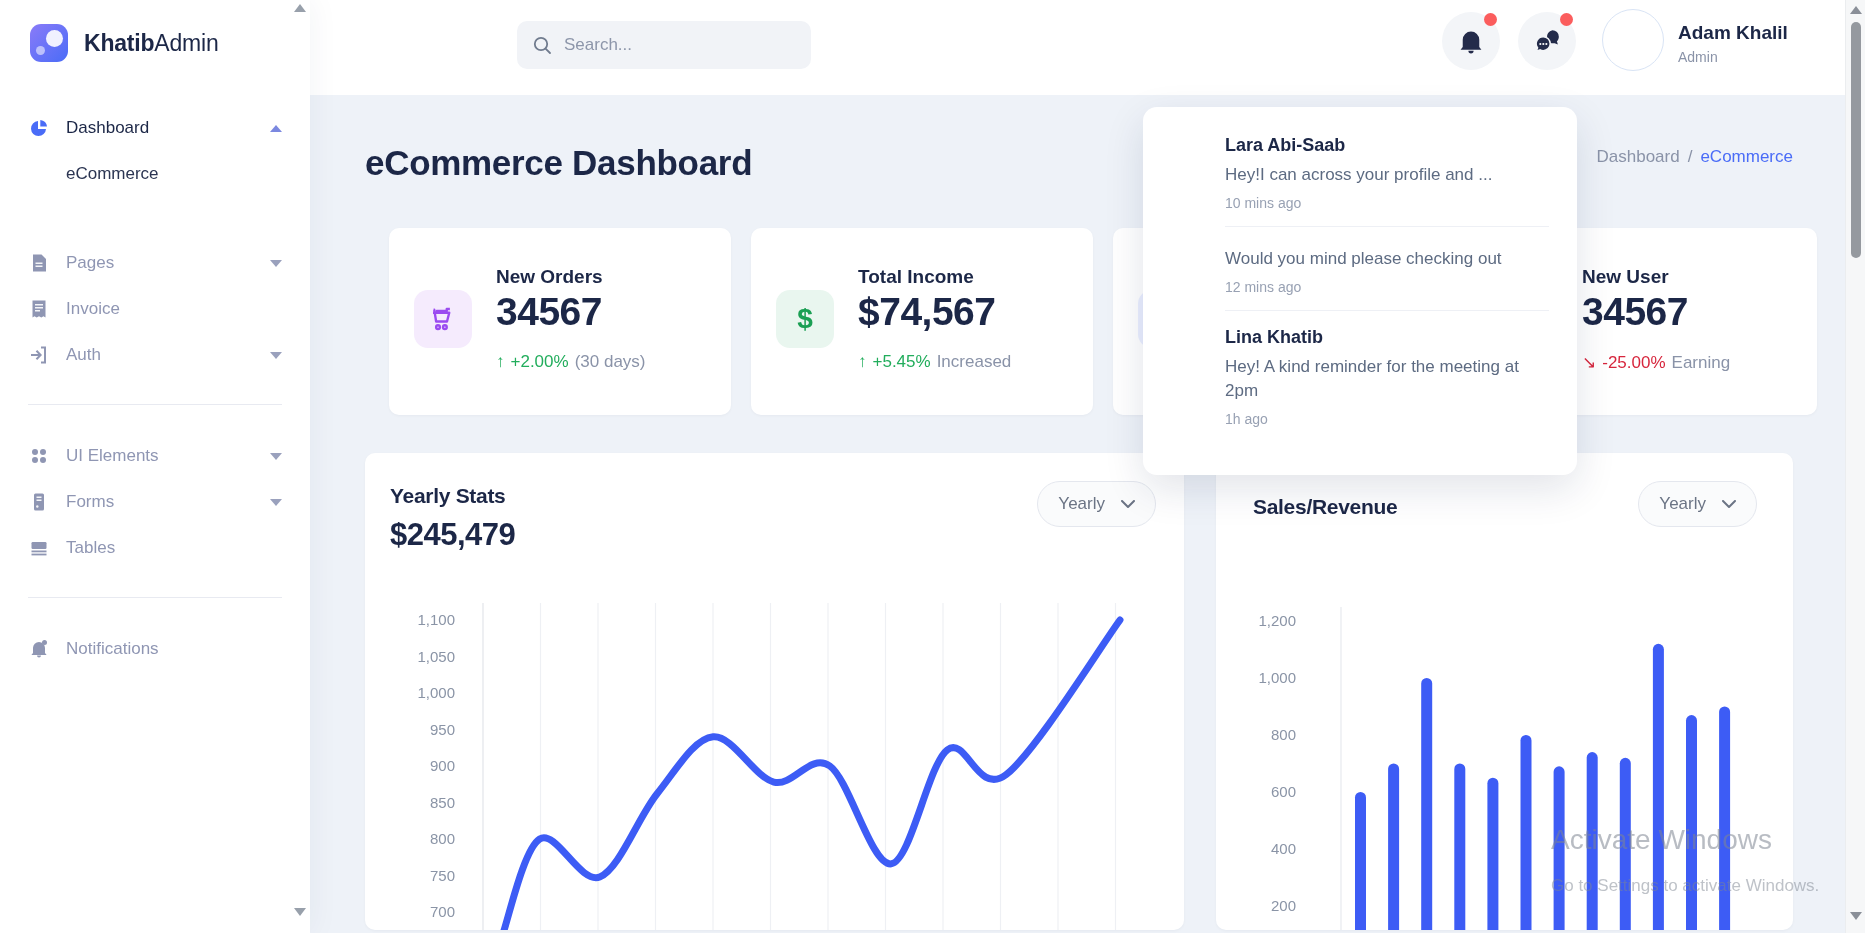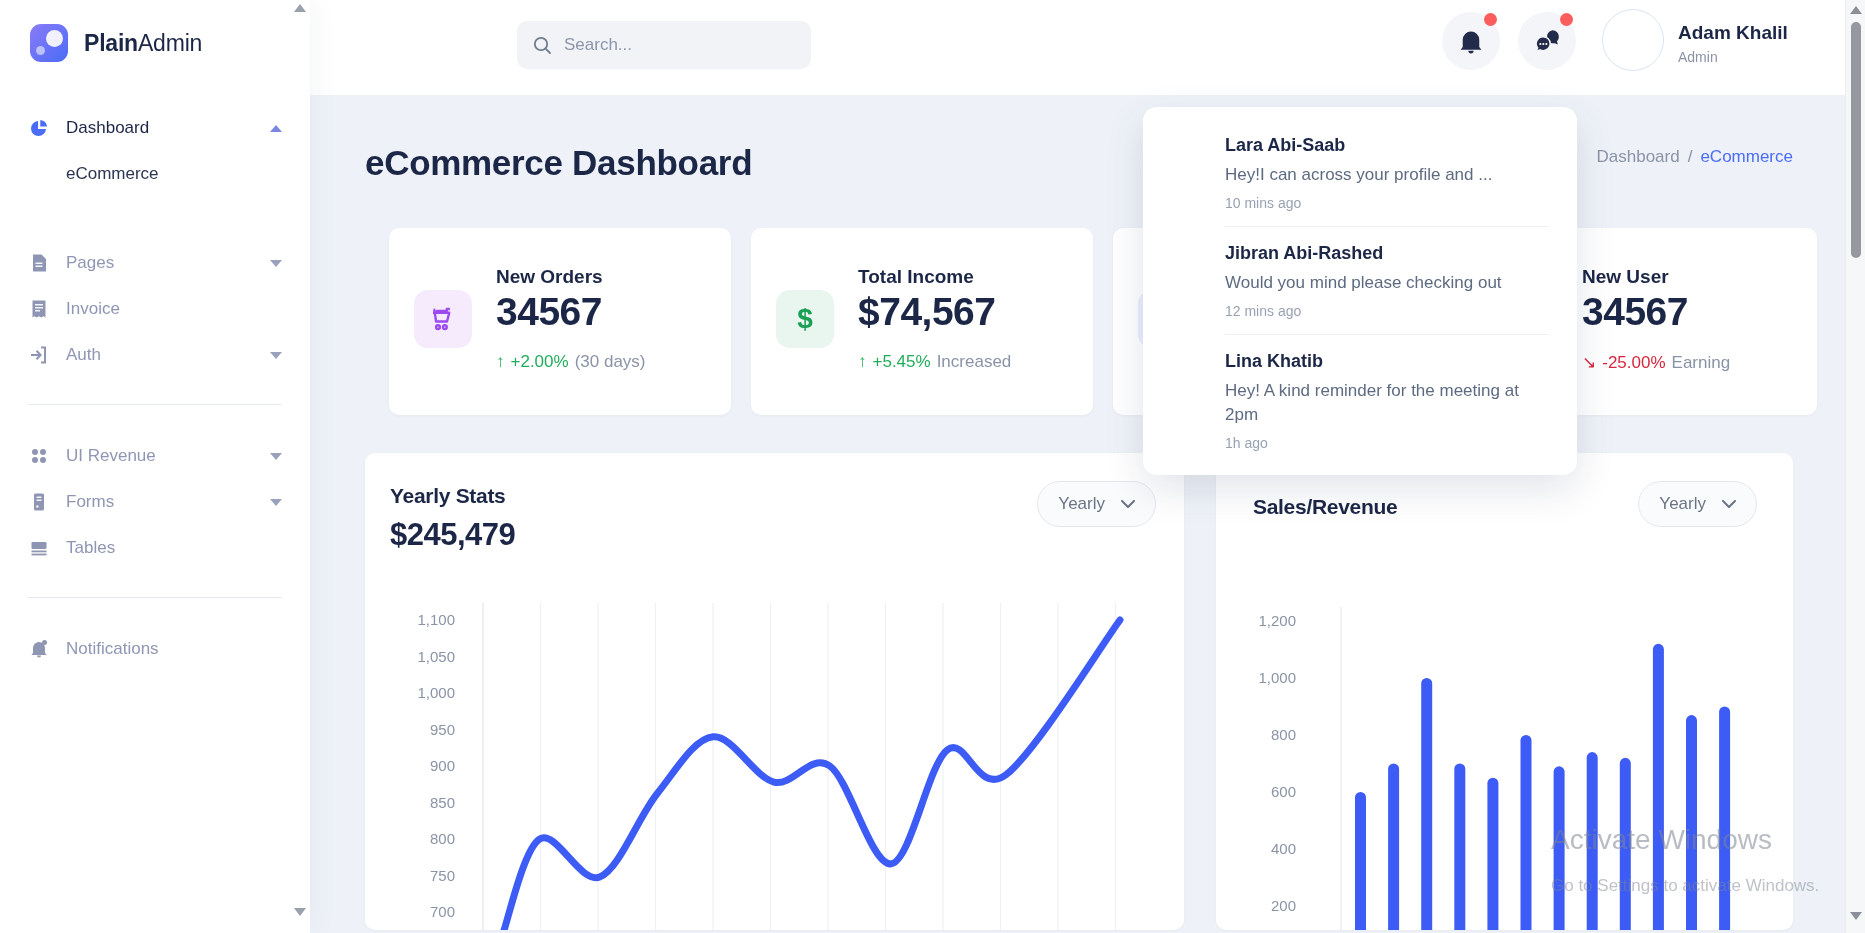--- a/index.html
+++ b/index.html
@@ -144,21 +144,21 @@
 </style>
 </head>
 <body>
 
 <aside class="sidebar">
   <div class="logo">
     <div class="logo-mark">
         <div class="c1"></div>
         <div class="c2"></div>
       </div>
-    <div class="logo-text"><b>Plain</b><span>Admin</span></div>
+    <div class="logo-text"><b>Khatib</b><span>Admin</span></div>
   </div>
   <nav class="side-nav">
     <div class="side-item active">
       <span class="s-icon">
         <svg viewBox="0 0 20 20">
             <path fill="currentColor" d="M9 3.1A7.5 7.5 0 1 0 17 11H9Z"></path>
             <path fill="currentColor" d="M11.3 1.9a7.5 7.5 0 0 1 6.7 6.7h-6.7Z"></path>
           </svg>
       </span>
       <span class="s-label">Dashboard</span>
@@ -199,21 +199,21 @@
     <div class="side-divider"></div>
     <div class="side-item">
       <span class="s-icon">
         <svg viewBox="0 0 20 20">
             <circle cx="6" cy="6" r="3" fill="currentColor"></circle>
             <circle cx="14" cy="6" r="3" fill="currentColor"></circle>
             <circle cx="6" cy="14" r="3" fill="currentColor"></circle>
             <circle cx="14" cy="14" r="3" fill="currentColor"></circle>
           </svg>
       </span>
-      <span class="s-label">UI Revenue</span>
+      <span class="s-label">UI Elements</span>
       <span class="caret caret-down"></span>
     </div>
     <div class="side-item">
       <span class="s-icon">
         <svg viewBox="0 0 20 20">
             <rect x="5" y="1.5" width="10" height="17" rx="1.5" fill="currentColor"></rect>
             <path fill="#fff" opacity=".9" d="M7.5 4.5h5v1.4h-5zm0 3h5v1.4h-5z"></path>
             <circle cx="8.3" cy="14.5" r="1.2" fill="#fff" opacity=".9"></circle>
           </svg>
       </span>
@@ -397,21 +397,20 @@
   </section>
 </main>
 
 <div class="dropdown">
   <div class="n-item">
     <div class="n-name">Lara Abi-Saab</div>
     <div class="n-msg">Hey!I can across your profile and ...</div>
     <div class="n-time">10 mins ago</div>
   </div>
   <div class="n-item">
-    <div class="n-name">Jibran Abi-Rashed</div>
     <div class="n-msg">Would you mind please checking out</div>
     <div class="n-time">12 mins ago</div>
   </div>
   <div class="n-item">
     <div class="n-name">Lina Khatib</div>
     <div class="n-msg">Hey! A kind reminder for the meeting at 2pm</div>
     <div class="n-time">1h ago</div>
   </div>
 </div>
 

